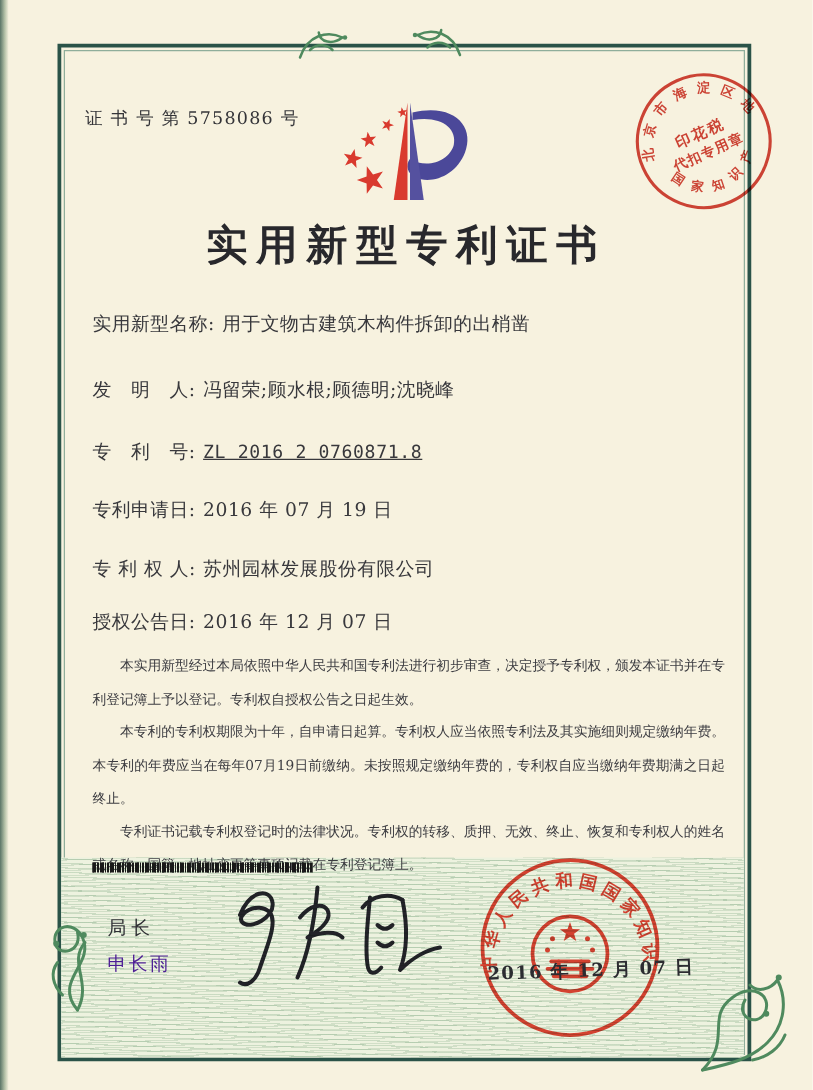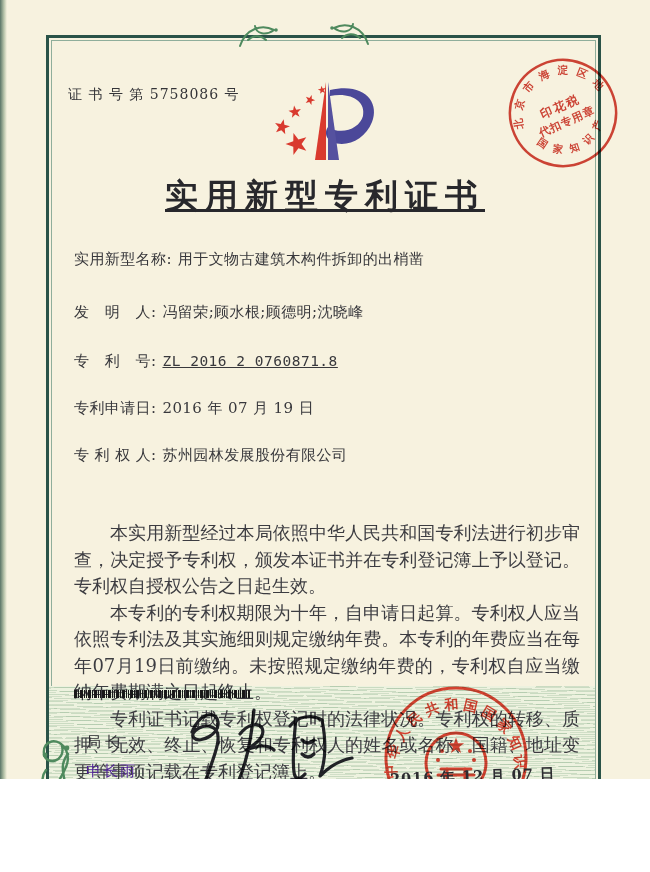--- a/index.html
+++ b/index.html
@@ -1,37 +1,37 @@
 <!DOCTYPE html>
 <html><head>
 <meta charset="utf-8">
 <style>
   html,body{margin:0;padding:0;}
-  .page{position:relative;width:650px;height:779px;background:#f7f2df;overflow:hidden;
+  .page{position:relative;width:650px;height:872px;background:#f7f2df;overflow:hidden;
         font-family:"DejaVu Serif","Liberation Serif",serif;color:#3a3a3f;}
   .abs{position:absolute;}
   
   .scan-edge{left:0;top:0;bottom:0;width:7px;
     background:linear-gradient(90deg,#3f5f52,#a9b99e 55%,rgba(247,242,223,0));opacity:.85;}
   
   .frame{left:46px;top:35px;width:549px;height:808px;border:3px solid #2a5348;pointer-events:none;}
   .frame::before{content:"";position:absolute;inset:2px;border:1px solid #8fae9b;}
   
   .band{left:49px;top:686px;width:546px;height:160px;background-color:#edf2df;
     background-image:
       repeating-linear-gradient(2deg,rgba(120,165,125,.30) 0 .9px,transparent .9px 3.6px),
       repeating-linear-gradient(-2deg,rgba(110,155,115,.22) 0 .9px,transparent .9px 4.2px);}
   .cert-no{left:68px;top:86px;font-size:14px;letter-spacing:1px;color:#343438;}
   .title{left:0;right:0;top:174px;text-align:center;font-size:33px;font-weight:700;
-         letter-spacing:7px;color:#28282c;text-decoration:underline;}
+         letter-spacing:7px;color:#28282c;}
   .field-row{position:absolute;left:74px;font-size:15px;color:#38383c;letter-spacing:.4px;white-space:nowrap;}
   .f1{top:250px;} .f2{top:303px;} .f3{top:352px;} .f4{top:399px;} .f5{top:446px;} .f6{top:488px;}
   .field-row .value{margin-left:6px;}
   .f3 .value{font-family:"DejaVu Sans Mono","Liberation Mono",monospace;font-size:14.5px;letter-spacing:.5px;text-decoration:underline;}
-  .paras{left:74px;top:520px;width:506px;font-size:18px;line-height:26.5px;
+  .paras{left:74px;top:520px;width:506px;font-size:11px;line-height:26.5px;
          color:#3c3c41;text-align:justify;}
   .paras p{margin:0;text-indent:2em;}
   .barcode{left:74px;top:690px;width:176px;height:8px;
     background-image:
       repeating-linear-gradient(90deg,#191919 0 1px,transparent 1px 2px),
       repeating-linear-gradient(90deg,#191919 0 2px,transparent 2px 7px);}
   .signoff-title{left:86px;top:733px;font-size:15px;letter-spacing:4px;color:#2e2e33;}
   .signoff-name{left:86px;top:762px;font-size:15px;letter-spacing:2px;color:#4c1d95;}
   .signature{left:168px;top:698px;mix-blend-mode:multiply;}
   .seal{left:381px;top:683px;mix-blend-mode:multiply;opacity:.95;}
@@ -103,20 +103,23 @@
   </div>
   <div class="field-row f3">
     <span class="label">专　利　号:</span><span class="value">ZL 2016 2 0760871.8</span>
   </div>
   <div class="field-row f4">
     <span class="label">专利申请日:</span><span class="value">2016 年 07 月 19 日</span>
   </div>
   <div class="field-row f5">
     <span class="label">专 利 权 人:</span><span class="value">苏州园林发展股份有限公司</span>
   </div>
+  <div class="field-row f6">
+    <span class="label">授权公告日:</span><span class="value">2016 年 12 月 07 日</span>
+  </div>
 
   <div class="abs paras">
     <p>本实用新型经过本局依照中华人民共和国专利法进行初步审查，决定授予专利权，颁发本证书并在专利登记簿上予以登记。专利权自授权公告之日起生效。</p>
     <p>本专利的专利权期限为十年，自申请日起算。专利权人应当依照专利法及其实施细则规定缴纳年费。本专利的年费应当在每年07月19日前缴纳。未按照规定缴纳年费的，专利权自应当缴纳年费期满之日起终止。</p>
     <p>专利证书记载专利权登记时的法律状况。专利权的转移、质押、无效、终止、恢复和专利权人的姓名或名称、国籍、地址变更等事项记载在专利登记簿上。</p>
   </div>
 
   <div class="abs barcode"></div>
 
   <div class="abs signoff-title">局长</div>

